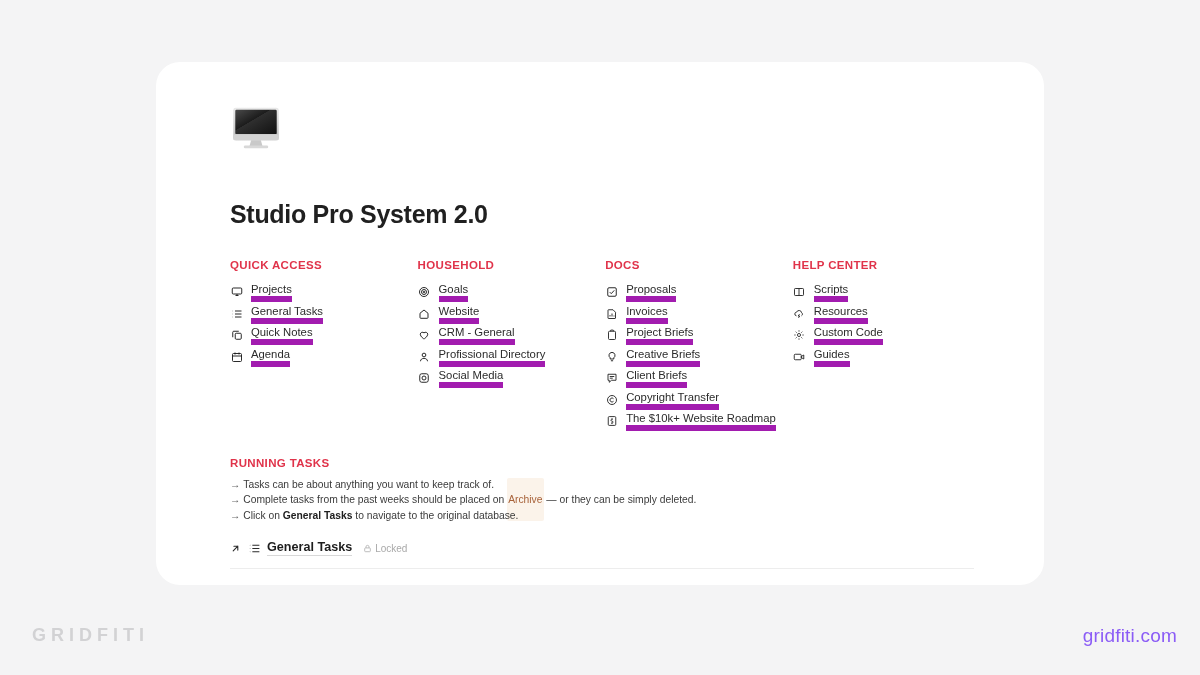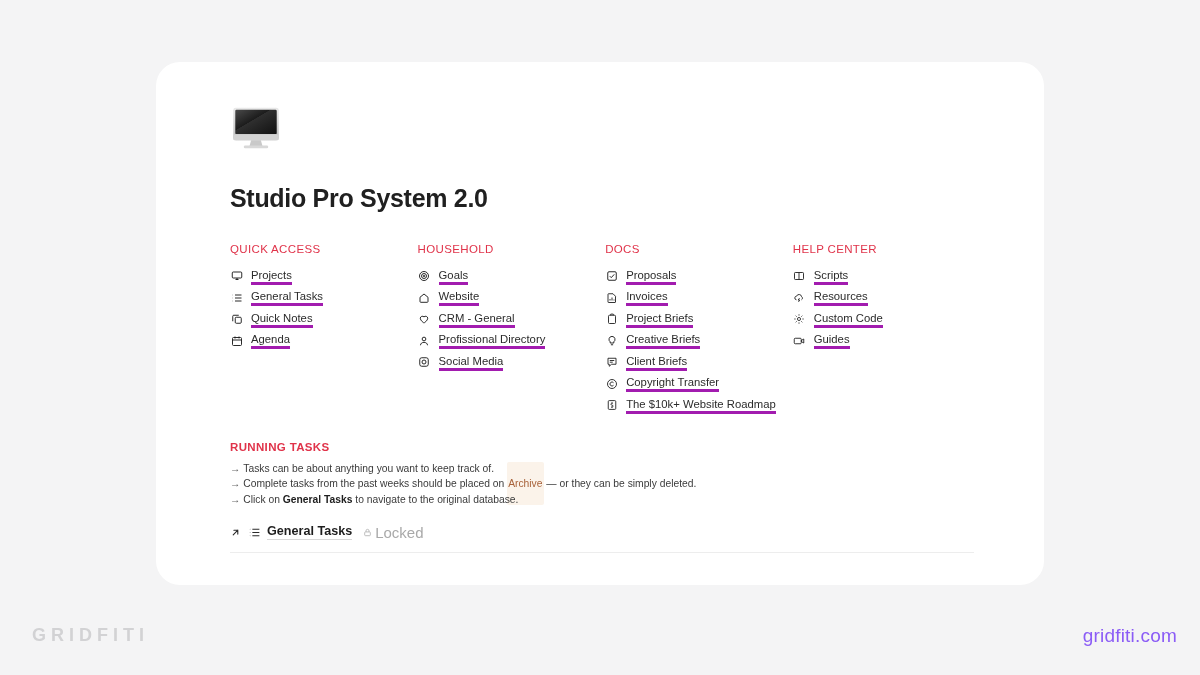--- a/index.html
+++ b/index.html
@@ -24,54 +24,55 @@
 
   
   .doc-icon { width: 52px; height: 52px; margin-bottom: 26px; }
 
   .page-title {
     font-size: 25px;
     font-weight: bold;
     color: #202020;
     letter-spacing: -0.3px;
     margin-bottom: 30px;
+    margin-top: 16px;
   }
 
   
   .columns { display: flex; }
   .col { }
   .col-qa       { width: 207px; }
   .col-house    { width: 207px; }
   .col-docs     { width: 207px; }
   .col-help     { width: 200px; }
 
   .col-head {
     font-size: 11.5px;
-    font-weight: normal;
+    font-weight: bold;
     color: #e0334a;
     letter-spacing: 0.35px;
     margin-bottom: 11px;
   }
   .link-row {
     display: flex;
     align-items: center;
     height: 20.5px;
     margin-bottom: 1px;
   }
   .link-row .ic {
     width: 13px; height: 13px;
     margin-right: 8px;
     flex: 0 0 13px;
     display: flex; align-items: center; justify-content: center;
   }
   .link-row .ic svg { width: 12px; height: 12px; display: block; }
   .link-row .lbl {
     font-size: 11.3px;
     color: #2b2b2b;
-    border-bottom: 3px solid #a21caf;
+    border-bottom: 6px solid #a21caf;
     line-height: 14px;
     white-space: nowrap;
   }
 
   
   .rt-head {
     font-size: 11.5px; font-weight: bold; color: #e0334a;
     letter-spacing: 0.35px;
     margin-top: 24px; margin-bottom: 8px;
   }
@@ -91,21 +92,21 @@
   }
   .db-head .open-ic { width: 11px; height: 11px; margin-right: 7px; }
   .db-head .list-ic { width: 13px; height: 13px; margin-right: 6px; }
   .db-title {
     font-size: 12.6px; font-weight: bold; color: #1d1d1d;
     border-bottom: 1px solid #d8d8d8; line-height: 15px;
   }
   .locked-badge {
     display: flex; align-items: center;
     margin-left: 11px;
-    font-size: 15px; color: #a9a9a9;
+    font-size: 10px; color: #a9a9a9;
   }
   .locked-badge .lk { width: 9px; height: 9px; margin-right: 3px; }
 
   .db-divider { height: 1px; background: #ededed; margin-top: 9px; }
 
   
   .wm-left {
     position: absolute; left: 32px; top: 625px;
     font-size: 18px; font-weight: bold; letter-spacing: 5px;
     color: #d2d2d4;

